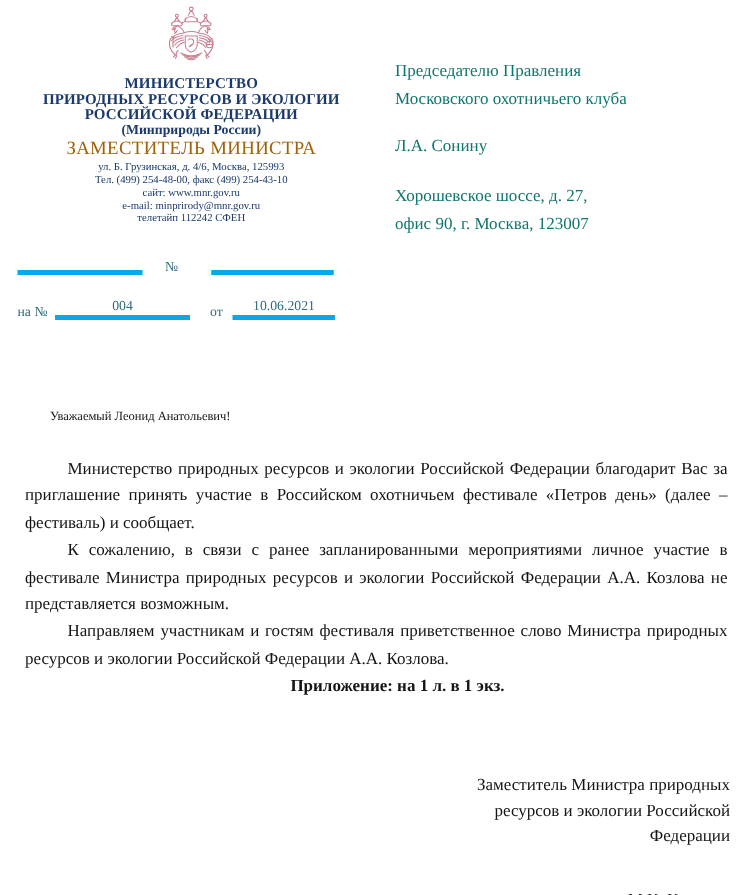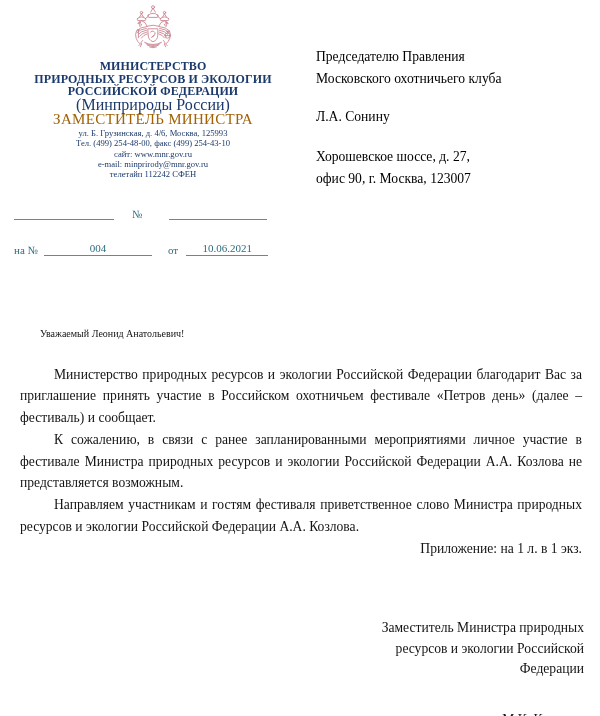--- a/index.html
+++ b/index.html
@@ -46,22 +46,22 @@
   }
 
   .lh-main {
     font-weight: bold;
     font-size: 12px;
     line-height: 12.6px;
     letter-spacing: 0.1px;
     color: #1b3a6b;
   }
   .lh-short {
-    font-weight: normal;
-    font-size: 16px;
+    font-weight: bold;
+    font-size: 11px;
     line-height: 13px;
     color: #1b3a6b;
   }
   .lh-role {
     font-size: 15px;
     line-height: 17px;
     letter-spacing: 0.3px;
     color: #a16207;
     margin-top: 0px;
   }
@@ -81,21 +81,21 @@
     font-size: 11px;
   }
   .form-row {
     display: flex;
     align-items: flex-end;
     height: 22px;
   }
   .form-row.second { margin-top: 14px; align-items: flex-end; }
 
   .rule {
-    border-bottom: 1px solid #0ea5e9;
+    border-bottom: 4px solid #0ea5e9;
     height: 13px;
     display: inline-block;
   }
   .rule.r1 { width: 100px; margin-left: 0px; }
   .rule.r2 { width: 98px; margin-left: 26px; }
   .rule.r3 { width: 108px; margin-left: 6px; position: relative; }
   .rule.r4 { width: 82px; margin-left: 8px; position: relative; }
 
   .no-sym {
     font-size: 11px;
@@ -119,21 +119,21 @@
   .rule.r4 .fieldval { text-align: center; }
 
   
   .addressee {
     position: absolute;
     left: 316px;
     top: 46px;
     width: 272px;
     font-size: 13.6px;
     line-height: 22px;
-    color: #000000;
+    color: #0f766e;
   }
   .addressee .gap { height: 16px; }
   .addressee .gap2 { height: 18px; }
 
   
   .body-zone {
     position: absolute;
     left: 0;
     top: 262px;
     width: 600px;
@@ -153,21 +153,21 @@
   }
   .para {
     text-align: justify;
     text-justify: inter-word;
     font-size: 13.6px;
     line-height: 21.4px;
     text-indent: 34px;
     margin: 0 0 1px 0;
     color: #141414;
   }
-  .para.nojust { text-align: right; }
+  .para.nojust { text-align: center; font-weight: bold; }
 
   
   .signature {
     position: absolute;
     left: 316px;
     top: 618px;
     width: 268px;
     text-align: right;
     font-size: 13.6px;
     line-height: 20.6px;

